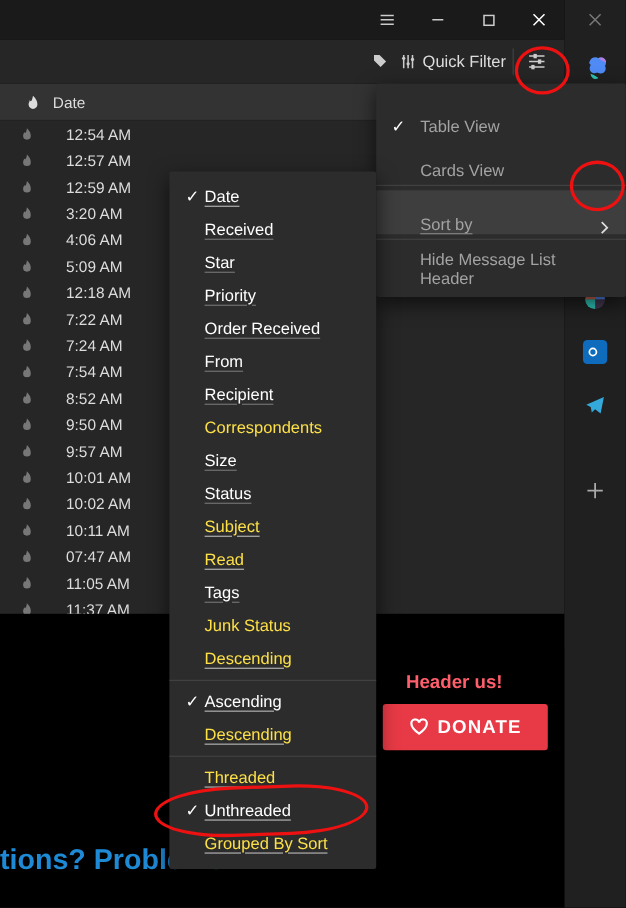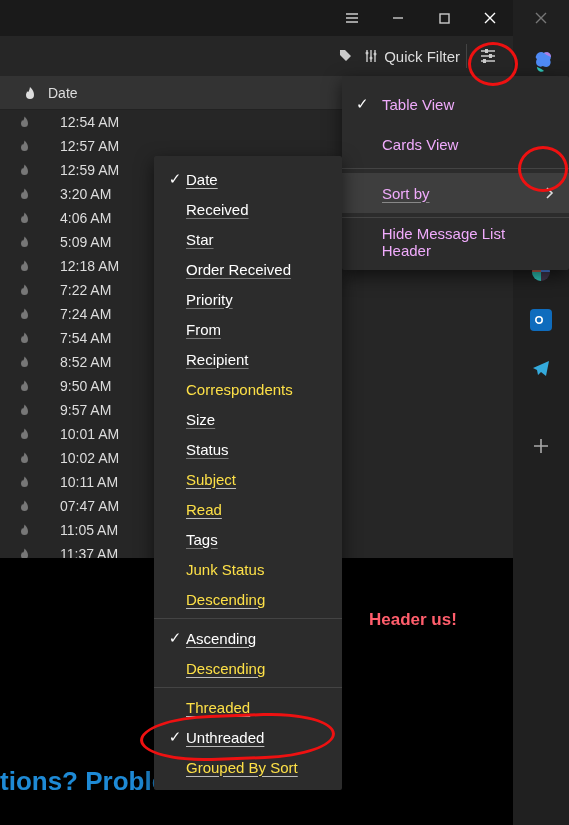--- a/index.html
+++ b/index.html
@@ -27,21 +27,21 @@
   .row .val { padding-left: 12px; }
 
   .below { position:absolute; top:558px; left:0; width:513px; height:270px; background:#000; }
   .support { position:absolute; top:52px; left:369px; color:#ff5e6c; font-size:17px; font-weight:600; }
   .donate { position:absolute; top:82px; left:348px; width:150px; height:42px; background:#e73a46; border-radius:3px; color:#fff; font-weight:700; font-size:17px; display:flex; align-items:center; justify-content:center; letter-spacing:1px; }
   .donate svg { margin-right:8px; }
   .probblurb { position:absolute; top:208px; left:0; color:#1e8ad6; font-size:26px; font-weight:700; }
 
   
   .menu1 { position:absolute; top:76px; left:342px; width:227px; background:#2c2c2c; border-radius:2px; box-shadow:0 6px 18px rgba(0,0,0,.6); padding:8px 0; }
-  .menu1 .item { height:40px; display:flex; align-items:center; color:#f0abfc; font-size:15px; padding:0 14px; }
+  .menu1 .item { height:40px; display:flex; align-items:flex-end; color:#a3a3a3; font-size:15px; padding:0 14px; }
   .menu1 .item.check::before { content:"✓"; margin-right:12px; color:#fff; width:14px; display:inline-block; }
   .menu1 .item.nocheck::before { content:""; margin-right:12px; width:14px; display:inline-block; }
   .menu1 .sep { height:1px; background:#444; margin:4px 0; }
   .menu1 .sortby { background:#3e3e3e; position:relative; }
   .menu1 .sortby .chev { position:absolute; right:14px; color:#ddd; }
 
   
   .menu2 { position:absolute; top:156px; left:154px; width:188px; background:#2c2c2c; border-radius:2px; box-shadow:0 6px 18px rgba(0,0,0,.6); padding:8px 0; }
   .menu2 .item { height:30px; display:flex; align-items:center; color:#ffffff; font-size:15px; padding:0 10px; }
   .menu2 .item.sel { color:#fff; }
@@ -339,20 +339,26 @@
             <path fill="#777" d="M6.5 0.5c2.5 2.5 3.5 4.5 3.5 7a3.5 3.5 0 11-7 0c0-1.6.8-2 1-3.4.8 1.6 1.8.8 2.5-3.6z"></path>
           </svg>
         </span>
         <span class="val">12:00 PM</span>
       </div>
     </div>
 </div>
 
 <div class="below">
   <div class="support">Header us!</div>
+  <div class="donate">
+    <svg width="18" height="16" viewBox="0 0 18 16">
+        <path fill="none" stroke="#fff" stroke-width="2" d="M9 14S2 9 2 5a3.5 3.5 0 017-1 3.5 3.5 0 017 1c0 4-7 9-7 9z"></path>
+      </svg>
+    <span>DONATE</span>
+  </div>
   <div class="probblurb">tions? Problems.</div>
 </div>
 
 <div class="menu1">
   <div class="item check">
       <span>Table View</span>
     </div>
   <div class="item nocheck">
       <span>Cards View</span>
     </div>
@@ -379,25 +385,25 @@
   <div class="item">
       <span class="chk"></span>
       <span class="lbl u">Received</span>
     </div>
   <div class="item">
       <span class="chk"></span>
       <span class="lbl u">Star</span>
     </div>
   <div class="item">
       <span class="chk"></span>
+      <span class="lbl u">Priority</span>
+    </div>
+  <div class="item">
+      <span class="chk"></span>
       <span class="lbl u">Order Received</span>
-    </div>
-  <div class="item">
-      <span class="chk"></span>
-      <span class="lbl u">Priority</span>
     </div>
   <div class="item">
       <span class="chk"></span>
       <span class="lbl u">From</span>
     </div>
   <div class="item">
       <span class="chk"></span>
       <span class="lbl u">Recipient</span>
     </div>
   <div class="item bright">

